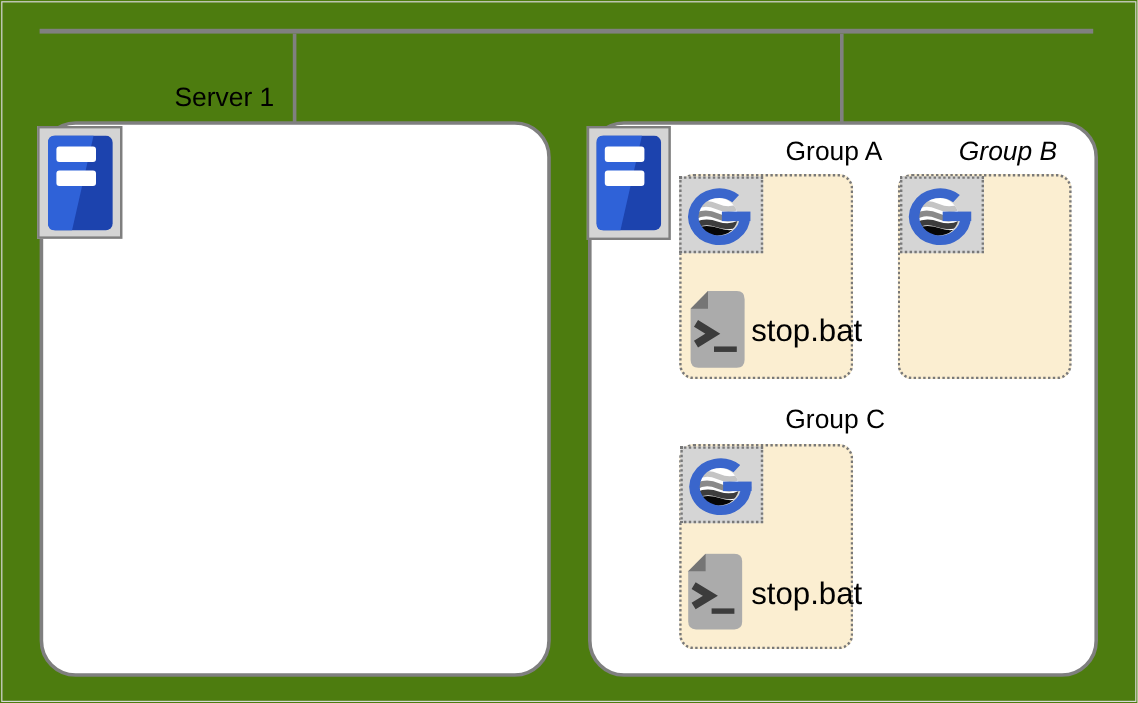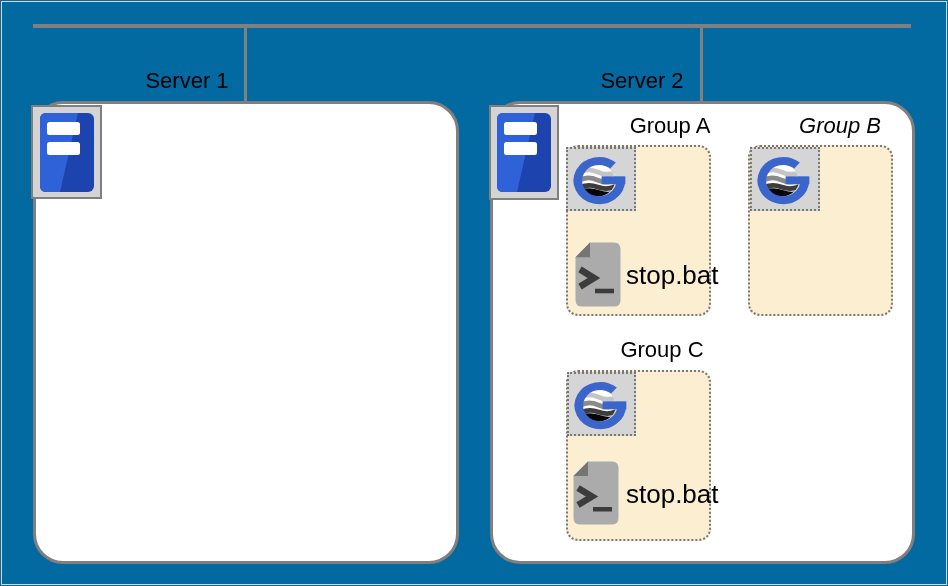--- a/index.html
+++ b/index.html
@@ -1,39 +1,39 @@
 <!DOCTYPE html>
 <html><head>
 <meta charset="utf-8">
 <style>
   html,body{margin:0;padding:0;background:#ffffff;}
   .stage{
-    position:relative;width:948px;height:586px;overflow:hidden;background:#0369a1;
+    position:relative;width:948px;height:586px;overflow:hidden;background:#4d7c0f;
     font-family:"Liberation Sans", sans-serif;color:#000;
   }
   .frame{position:absolute;left:1px;top:1px;width:944px;height:582px;border:1px solid #d8d8d8;}
   .bus{position:absolute;left:33px;top:24px;width:878px;height:4px;background:#808080;}
   .conn{position:absolute;width:3px;background:#808080;}
   .conn1{left:244px;top:28px;height:74px;}
   .conn2{left:700px;top:28px;height:74px;}
   .server-box{
     position:absolute;box-sizing:border-box;background:#ffffff;
     border:3px solid #7f7f7f;border-radius:30px;
   }
   .s1{left:33px;top:101px;width:426px;height:463px;}
   .s2{left:490px;top:101px;width:425px;height:463px;}
   .lbl{
     position:absolute;font-size:22px;line-height:26px;white-space:nowrap;
     text-align:center;width:170px;
   }
   .lbl-server1{left:102px;top:68px;}
   .lbl-server2{left:557px;top:68px;}
-  .lbl-groupA{left:585px;top:113px;}
+  .lbl-groupA{left:610px;top:113px;}
   .lbl-groupB{left:755px;top:113px;font-style:italic;}
-  .lbl-groupC{left:577px;top:337px;}
+  .lbl-groupC{left:611px;top:337px;}
   .file-lbl{position:absolute;font-size:26px;line-height:24px;white-space:nowrap;}
   .file-a{left:626px;top:263px;}
   .file-c{left:626px;top:482px;}
   .srv-frame{
     position:absolute;box-sizing:border-box;background:#d4d4d4;border:2px solid #7f7f7f;
     display:flex;align-items:center;justify-content:center;
   }
   .sif1{left:31px;top:105px;width:71px;height:94px;}
   .sif2{left:489px;top:105px;width:70px;height:95px;}
   .group-box{
@@ -95,21 +95,20 @@
   <div class="frame"></div>
 
   <div class="bus"></div>
   <div class="conn conn1"></div>
   <div class="conn conn2"></div>
 
   <div class="server-box s1"></div>
   <div class="server-box s2"></div>
 
   <div class="lbl lbl-server1">Server 1</div>
-  <div class="lbl lbl-server2">Server 2</div>
 
   <div class="srv-frame sif1">
     <svg width="54" height="79">
         <use href="#sym-server"></use>
       </svg>
   </div>
   <div class="srv-frame sif2">
     <svg width="54" height="79">
         <use href="#sym-server"></use>
       </svg>

